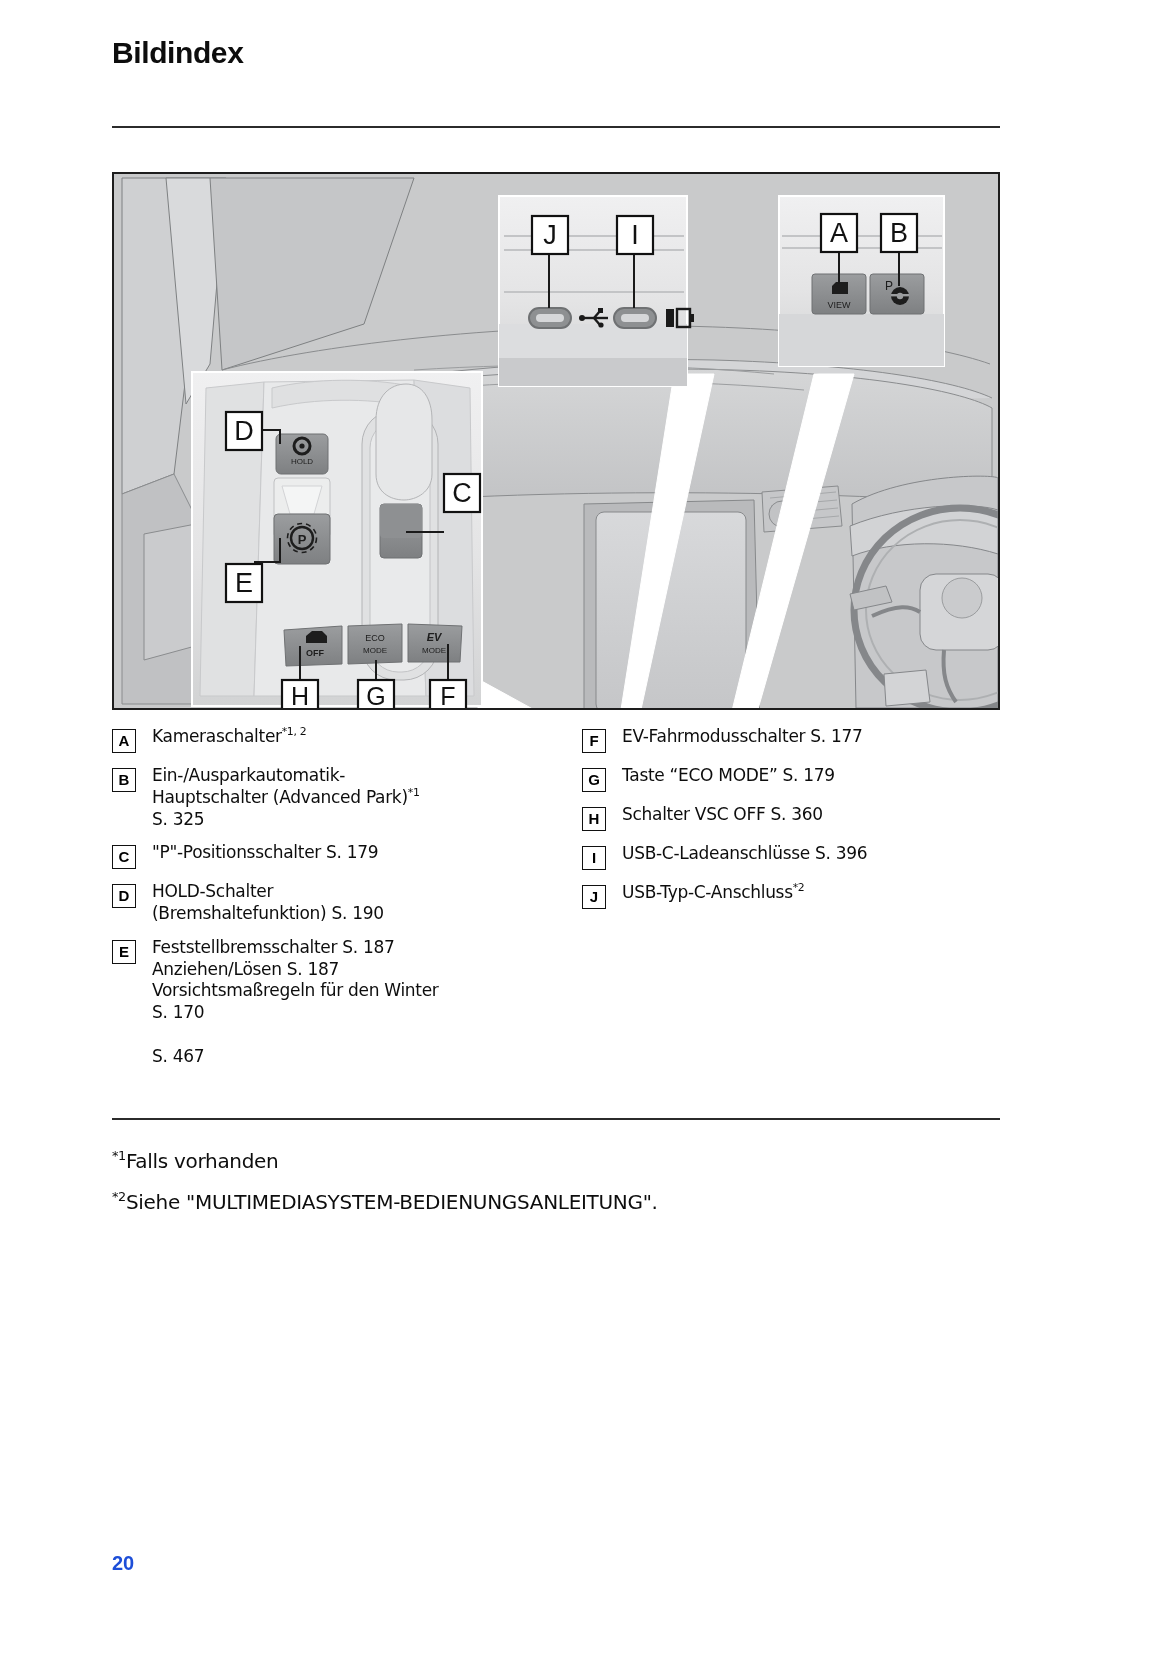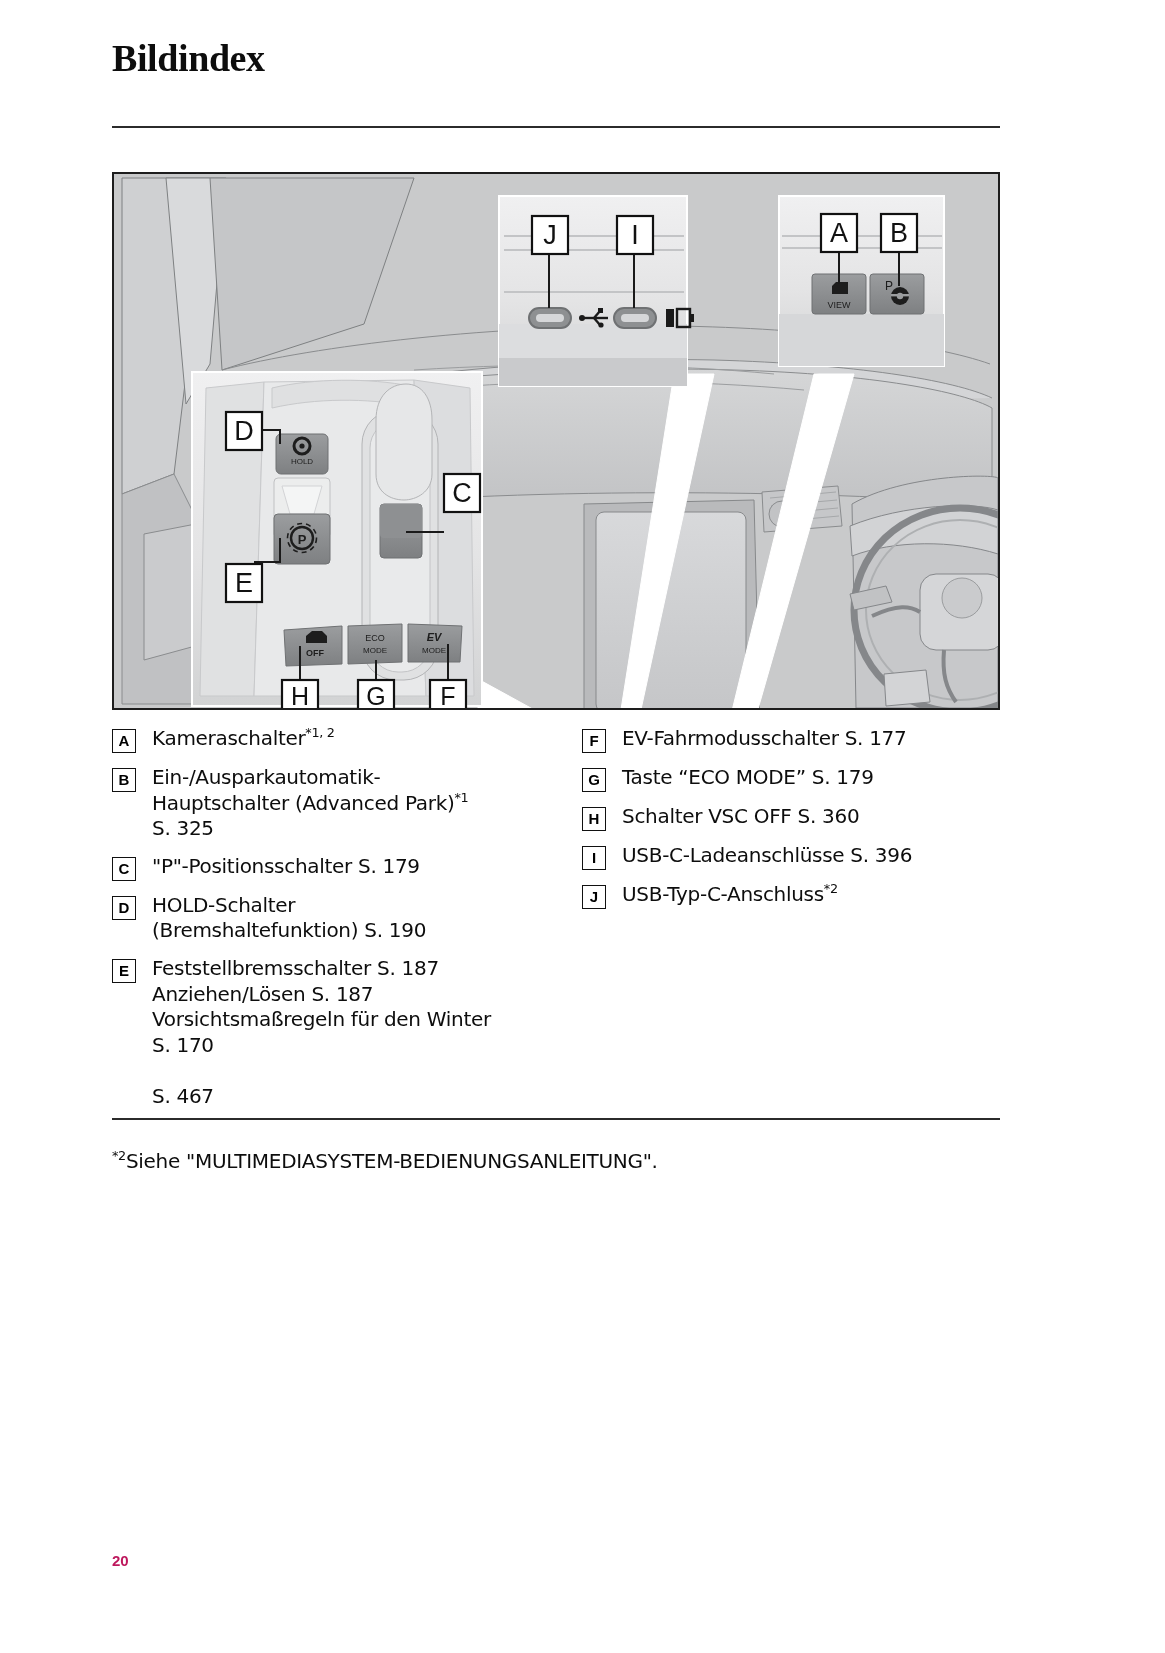--- a/index.html
+++ b/index.html
@@ -24,25 +24,24 @@
     width: 1165px;
     height: 1653px;
     background: #fff;
   }
 
   
   .page-title {
     position: absolute;
     left: 112px;
     top: 36px;
-    font-size: 38px;
+    font-size: 30px;
     font-weight: bold;
     letter-spacing: -0.4px;
     color: #0d0d0d;
-    font-family: Liberation Serif, serif;
   }
   .title-rule {
     position: absolute;
     left: 112px;
     top: 126px;
     width: 888px;
     height: 2px;
     background: #2b2b2b;
   }
 
@@ -89,21 +88,21 @@
     font-size: 15px;
     font-weight: bold;
     line-height: 21px;
     text-align: center;
     margin-top: 3px;
     background: #fff;
     font-family: "Liberation Sans", sans-serif;
   }
   .legend-text {
     margin-left: 16px;
-    font-size: 20px;
+    font-size: 17px;
     line-height: 1.28;
     color: #0d0d0d;
     font-family: "DejaVu Sans", sans-serif;
     letter-spacing: -0.3px;
   }
   .legend-text sup {
     font-size: 0.64em;
     vertical-align: super;
     line-height: 0;
   }
@@ -133,23 +132,23 @@
   }
   .footnote sup {
     font-size: 0.64em;
     vertical-align: super;
     line-height: 0;
   }
   .page-number {
     position: absolute;
     left: 112px;
     top: 1552px;
-    font-size: 15px;
+    font-size: 20px;
     font-weight: bold;
-    color: #be185d;
+    color: #1d4ed8;
   }
 </style>
 </head>
 <body>
 
 <div class="page">
 
   <div class="page-title">Bildindex</div>
   <div class="title-rule"></div>
 
@@ -519,18 +518,19 @@
         <span class="tag">J</span>
         <span class="legend-text"><span>USB-Typ-C-Anschluss</span><sup>*2</sup></span>
       </div>
 
     </div>
   </div>
 
   <div class="foot-rule"></div>
 
   <div class="footnotes">
+    <div class="footnote"><sup>*1</sup><span>Falls vorhanden</span></div>
     <div class="footnote"><sup>*2</sup><span>Siehe "MULTIMEDIASYSTEM-BEDIENUNGSANLEITUNG".</span></div>
   </div>
 
   <div class="page-number">20</div>
 
 </div>
 
 </body></html>

